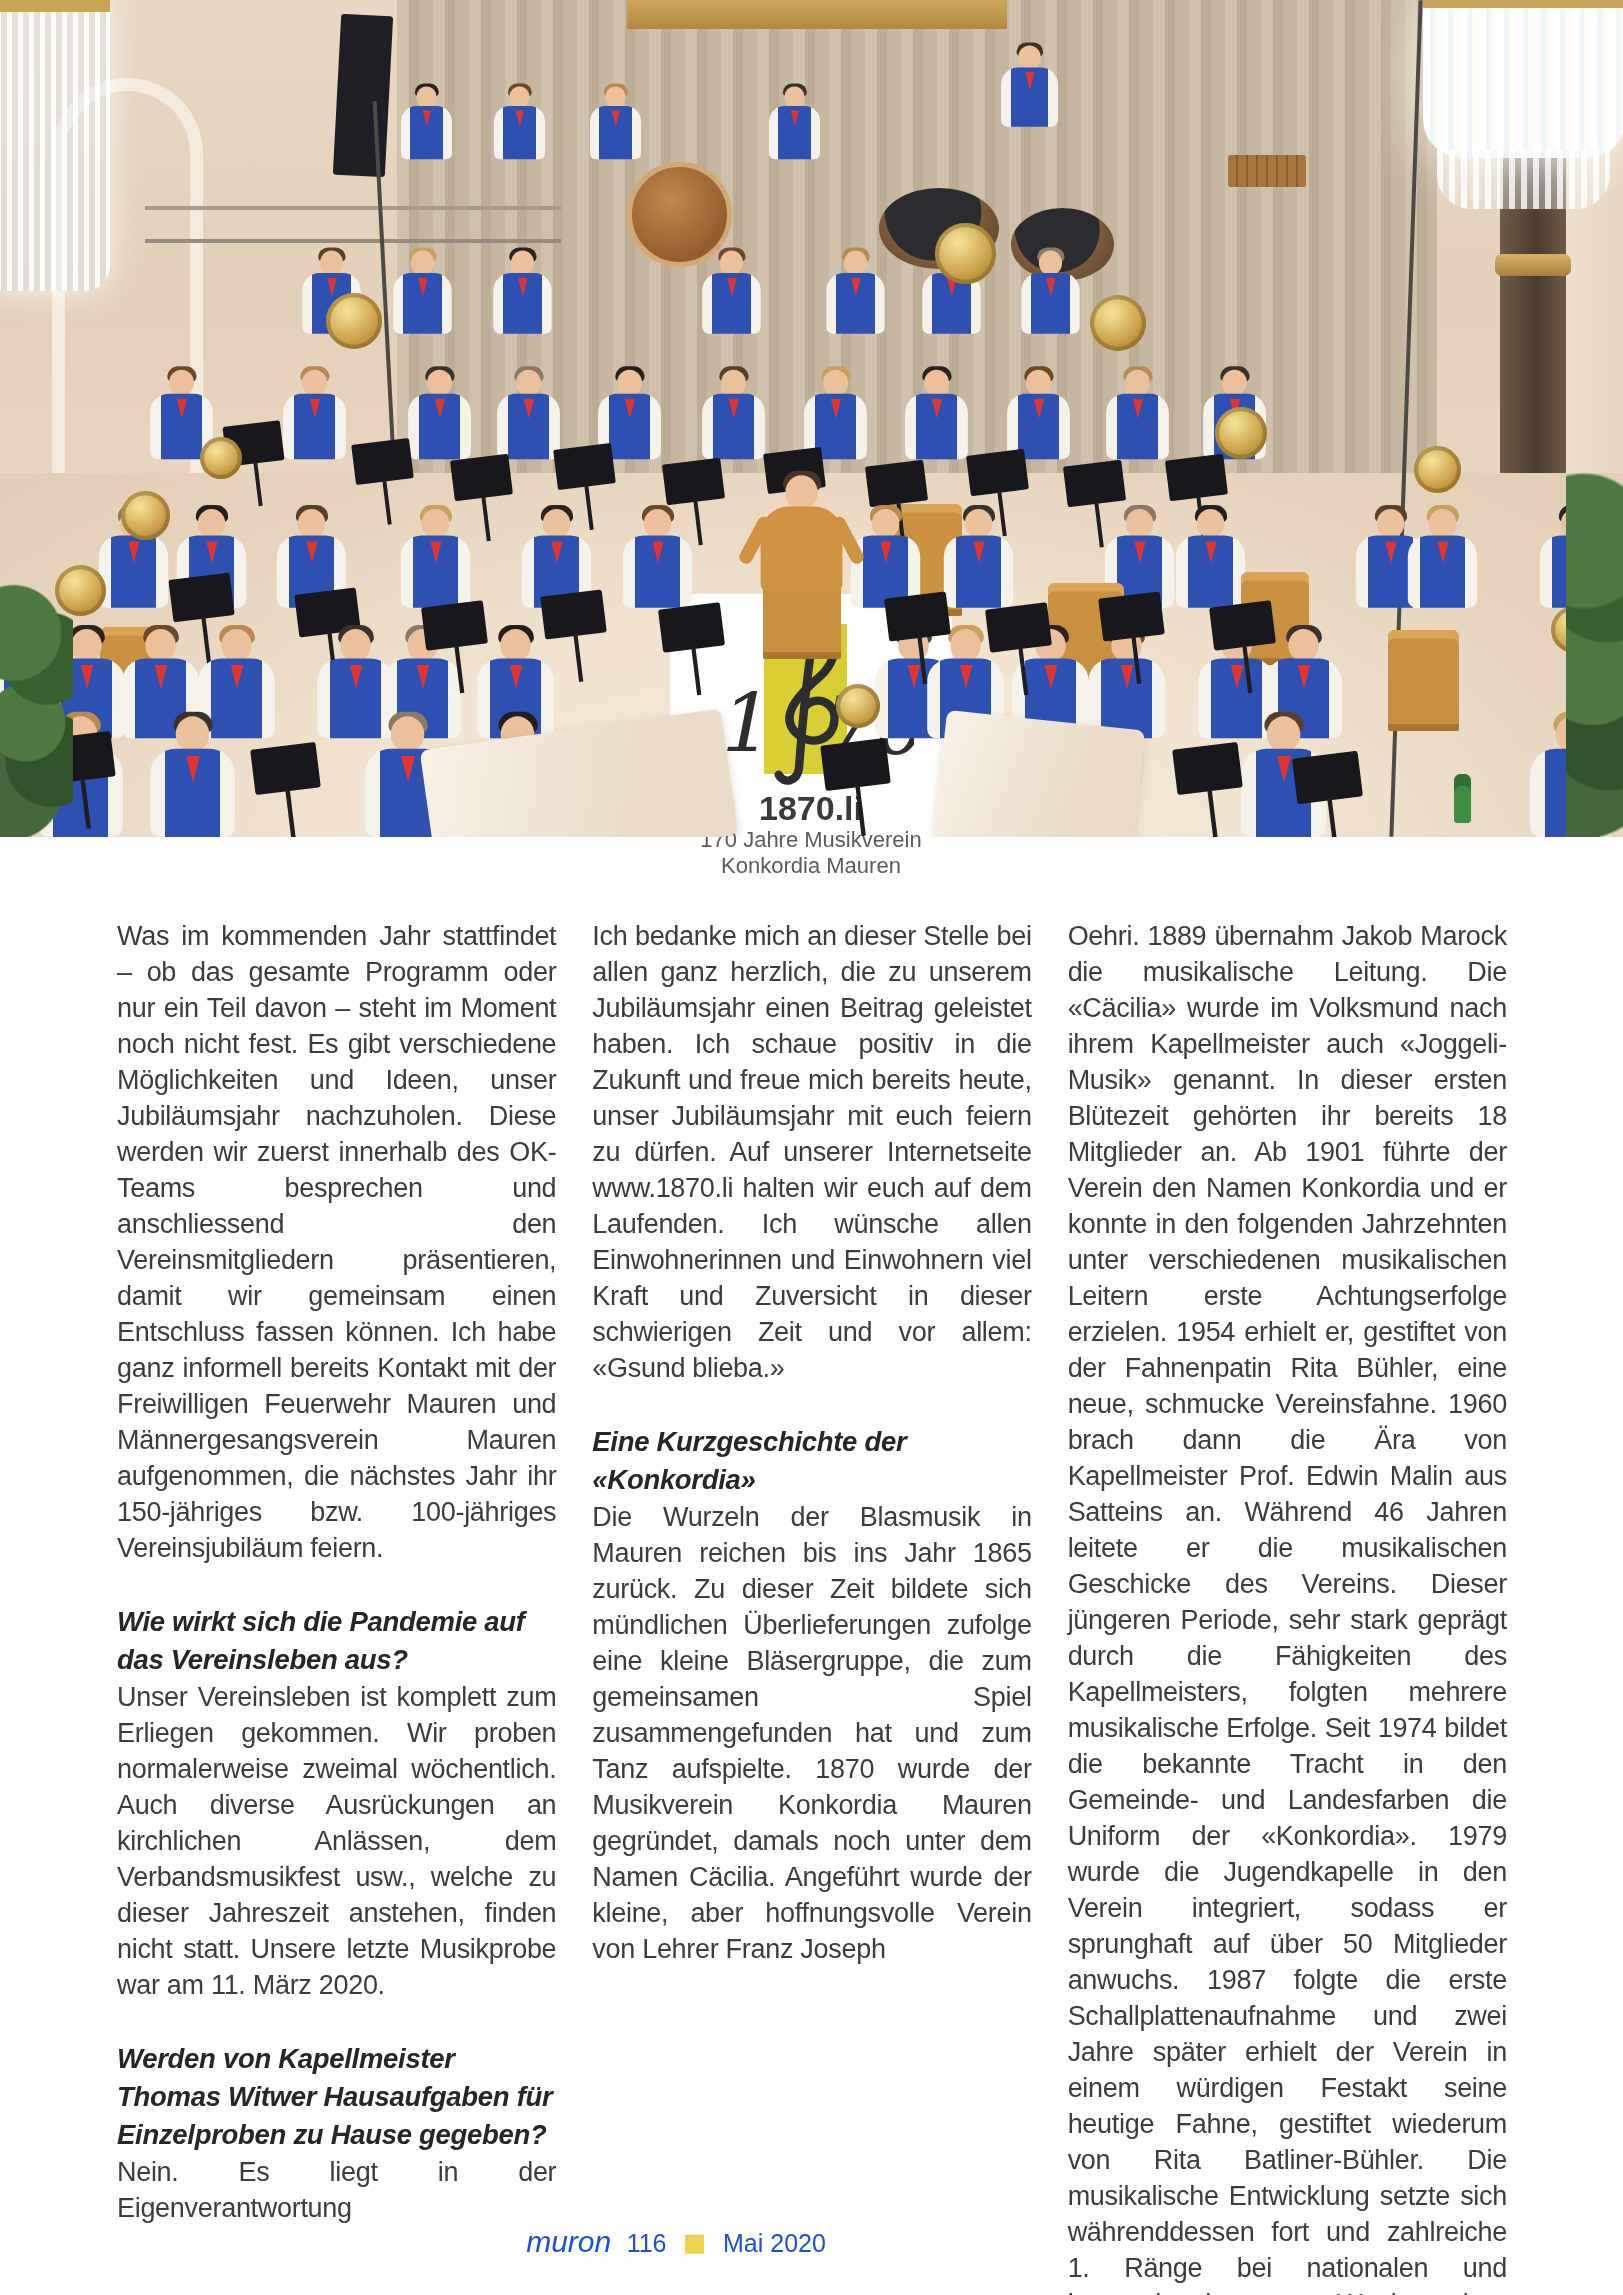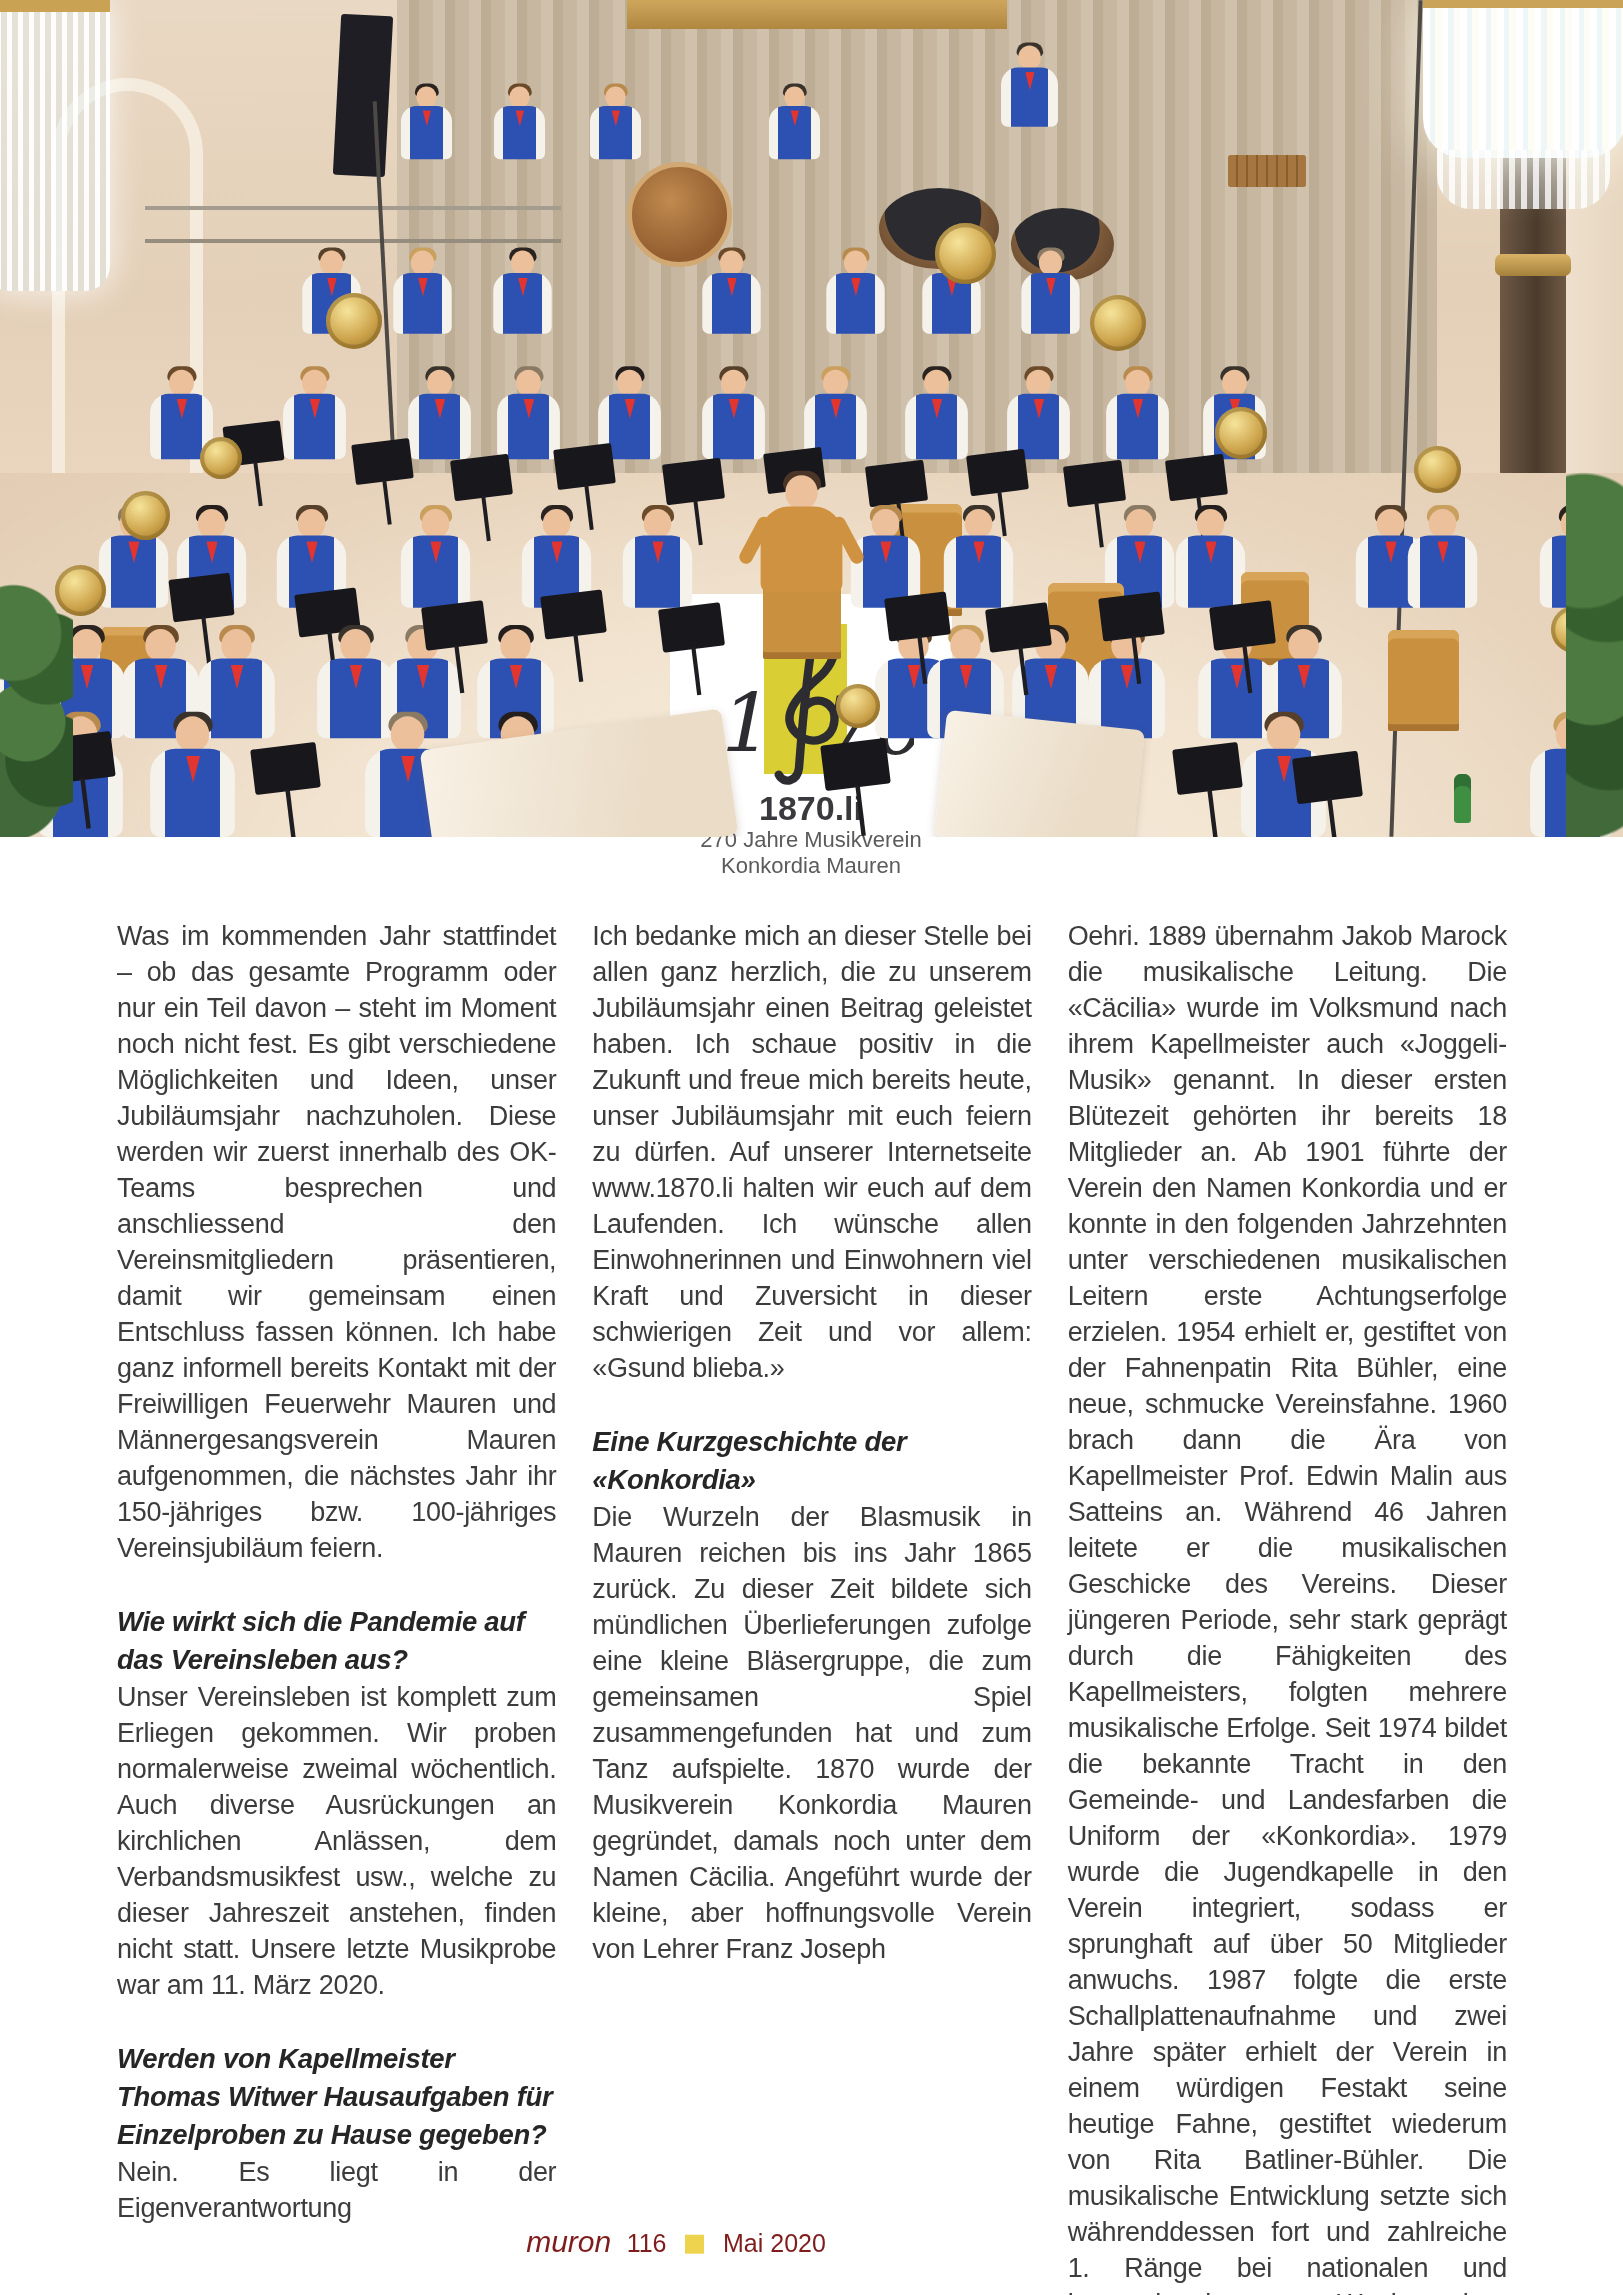--- a/index.html
+++ b/index.html
@@ -72,21 +72,21 @@
   .logo-site{margin-top:0px;font-size:34px;font-weight:bold;color:#3a3a3e;line-height:37px;}
   .logo-sub{font-size:22px;line-height:26px;color:#5b5b5b;text-align:center;}
   
   .cols{position:absolute;left:117px;top:918px;width:1390px;display:flex;gap:36px;}
   .col{width:440px;font-size:27px;line-height:36px;color:#3c3c3c;text-align:justify;letter-spacing:-0.3px;}
   .col h3{font-size:27.5px;line-height:38px;margin:0;color:#262626;font-style:italic;text-align:left;letter-spacing:-0.3px;}
   .col p{margin:0;}
   .col h3 + p{margin-top:0;}
   .col p + h3{margin-top:37px;}
   
-  .footer{position:absolute;left:0;top:2225px;width:1352px;text-align:center;color:#7f1d1d;font-size:25px;}
+  .footer{position:absolute;left:0;top:2225px;width:1352px;text-align:center;color:#1d4ed8;font-size:25px;}
   .footer .muron{font-style:italic;font-size:30px;margin-right:8.5px;}
   .footer .sq{display:inline-block;width:18.6px;height:18.6px;margin:0 12px;transform:translateY(1.7px);}
 </style>
 </head>
 <body>
 
 <div id="photo">
   <div class="abs curtain"></div>
   <div class="abs goldbar"></div>
   <div class="abs arch"></div>
@@ -497,21 +497,21 @@
     <div class="logo-rect" style="background:#d9cf34;"></div>
     <svg class="logo-svg" width="203" height="194" viewBox="0 0 240 230">
       <text x="12" y="172" font-family="DejaVu Serif, serif" font-style="italic" font-size="96" fill="#2d2d31">1</text>
       <text x="134" y="176" font-family="DejaVu Serif, serif" font-style="italic" font-size="96" fill="#2d2d31">70</text>
       <path d="M128,14 C152,30 154,62 126,86 C96,112 82,134 102,152
                C118,166 144,160 146,136 C148,114 126,106 112,118" fill="none" stroke="#2d2d31" stroke-width="10" stroke-linecap="round"></path>
       <path d="M124,18 C114,72 108,138 104,192 C102,208 86,212 80,200" fill="none" stroke="#2d2d31" stroke-width="10" stroke-linecap="round"></path>
     </svg>
   </div>
   <div class="logo-site">1870.li</div>
-  <div class="logo-sub">270 Jahre Musikverein</div>
+  <div class="logo-sub">170 Jahre Musikverein</div>
   <div class="logo-sub">Konkordia Mauren</div>
 </div>
 
 <main class="cols">
   <section class="col">
     <p>Was im kommenden Jahr stattfindet – ob das gesamte Programm oder nur ein Teil davon – steht im Moment noch nicht fest. Es gibt verschiedene Möglichkeiten und Ideen, unser Jubiläumsjahr nachzuholen. Diese werden wir zuerst innerhalb des OK-Teams besprechen und anschliessend den Vereinsmitgliedern präsentieren, damit wir gemeinsam einen Entschluss fassen können. Ich habe ganz informell bereits Kontakt mit der Freiwilligen Feuerwehr Mauren und Männergesangsverein Mauren aufgenommen, die nächstes Jahr ihr 150-jähriges bzw. 100-jähriges Vereinsjubiläum feiern.</p>
     <h3>Wie wirkt sich die Pandemie auf das Vereinsleben aus?</h3>
     <p>Unser Vereinsleben ist komplett zum Erliegen gekommen. Wir proben normalerweise zweimal wöchentlich. Auch diverse Ausrückungen an kirchlichen Anlässen, dem Verbandsmusikfest usw., welche zu dieser Jahreszeit anstehen, finden nicht statt. Unsere letzte Musikprobe war am 11. März 2020.</p>
     <h3>Werden von Kapellmeister Thomas Witwer Hausaufgaben für Einzelproben zu Hause gegeben?</h3>
     <p>Nein. Es liegt in der Eigenverantwortung</p>

